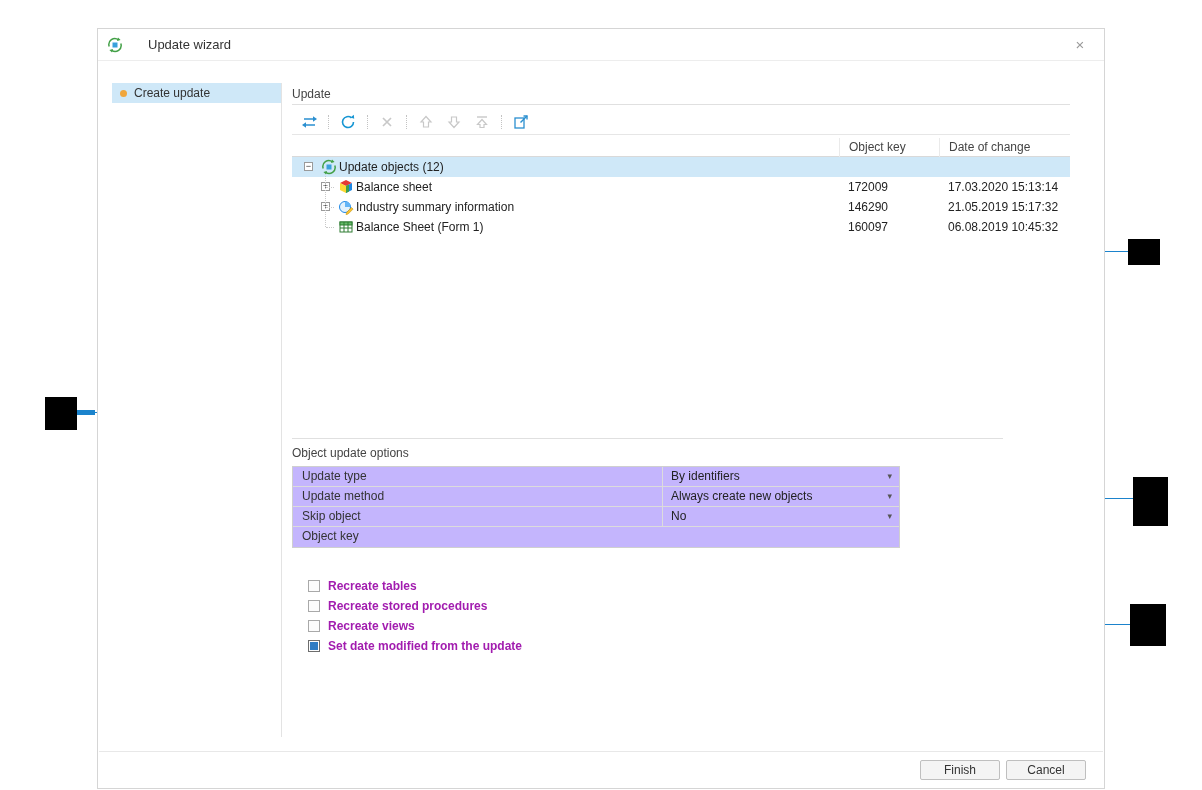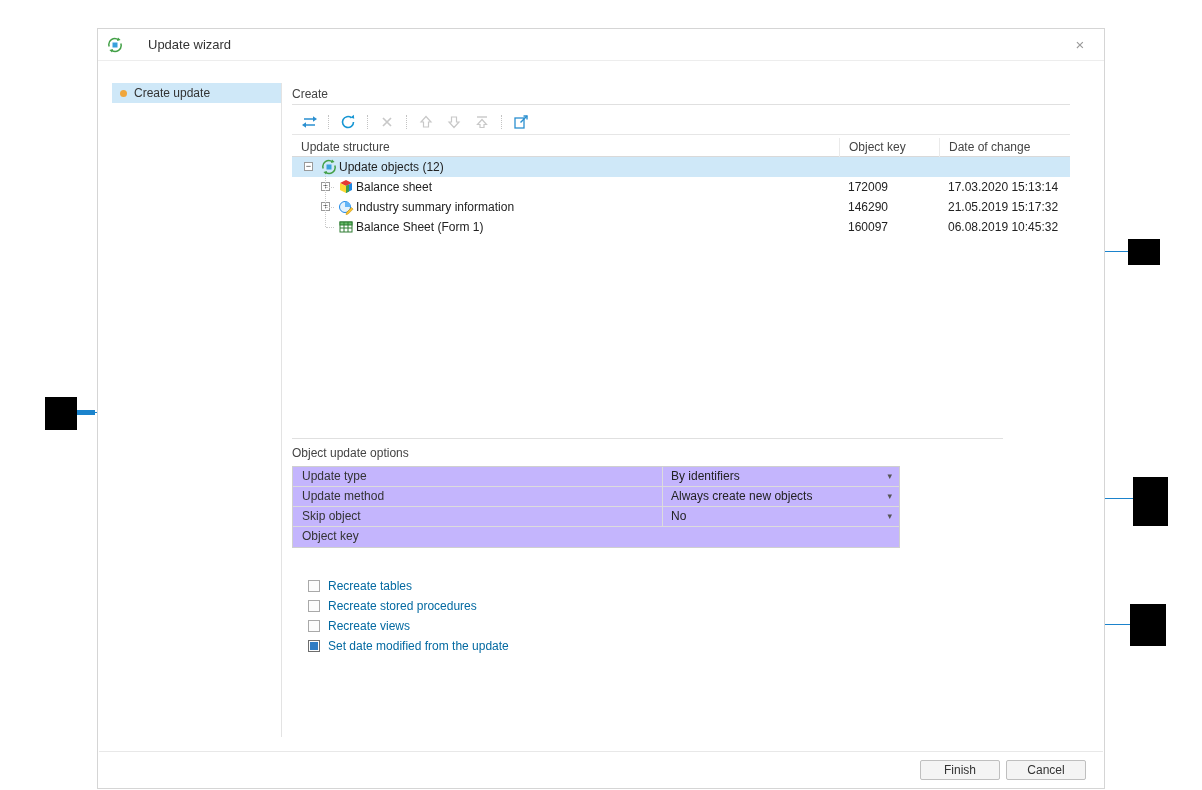--- a/index.html
+++ b/index.html
@@ -59,21 +59,21 @@
   .opt-label { position:absolute; left:0; top:0; width:357px; height:100%; line-height:19px; padding-left:9px; color:#333; }
   .opt-value { position:absolute; left:369px; right:0; top:0; height:100%; line-height:19px;
     padding-left:8px; border-left:1px solid #dcdcdc; color:#222; }
   .dd-arrow { position:absolute; right:7px; top:0; line-height:19px; font-size:9px; color:#555; }
   
   .chk-row { position:absolute; left:16px; height:16px; display:flex; align-items:center; gap:8px; }
   .chk-box { width:12px; height:12px; border:1px solid #a9a9a9; background:#fcfcfc;
     display:flex; align-items:center; justify-content:center; flex:0 0 auto; }
   .chk-box.checked { border-color:#6d6d6d; }
   .chk-inner { width:8px; height:8px; background:#2f7cc4; }
-  .chk-label { line-height:13px; color:#0369a1; white-space:nowrap; }
+  .chk-label { line-height:13px; color:#a21caf; white-space:nowrap;font-weight:bold; }
   
   .footer-line { position:absolute; left:1px; right:1px; top:722px; border-top:1px solid #e8e8e8; }
   .btn { position:absolute; top:731px; width:80px; height:20px; background:#f4f4f4;
     border:1px solid #bfbfbf; border-radius:2px; font-size:12px; color:#333;
     text-align:center; line-height:18px; cursor:default; }
   .btn-finish { left:822px;text-align:center; }
   .btn-cancel { left:908px; }
   
   .callout-box { position:absolute; background:#000; }
   .callout-dot { position:absolute; width:7px; height:7px; border-radius:50%; background:#1b83cc; }
@@ -116,21 +116,21 @@
   </div>
 
   <div class="sidebar">
     <div class="sidebar-item">
       <span class="bullet"></span>
       <span>Create update</span>
     </div>
   </div>
 
   <div class="main">
-    <div class="section-title">Create</div>
+    <div class="section-title">Update</div>
     <div class="hr-top"></div>
 
     <div class="toolbar">
       <span class="tbtn">
         <svg viewBox="0 0 17 14" width="17" height="14">
           <path d="M3 4h9" stroke="#2a8fd0" stroke-width="1.5" fill="none"></path>
           <path d="M12 1.2L16 4l-4 2.8z" fill="#2a8fd0"></path>
           <path d="M14 10H5" stroke="#2a8fd0" stroke-width="1.5" fill="none"></path>
           <path d="M5 7.2L1 10l4 2.8z" fill="#2a8fd0"></path>
         </svg>
@@ -170,21 +170,20 @@
         <svg viewBox="0 0 16 16" width="16" height="16">
           <rect x="2" y="4" width="9" height="10" fill="none" stroke="#2a8fd0" stroke-width="1.3"></rect>
           <path d="M7.5 8.5L14 2" stroke="#2a8fd0" stroke-width="1.4"></path>
           <path d="M10.5 2H14v3.5" fill="none" stroke="#2a8fd0" stroke-width="1.4"></path>
         </svg>
       </span>
     </div>
     <div class="hr-toolbar"></div>
 
     <div class="grid-header">
-      <span class="gh-cell gh-structure">Update structure</span>
       <span class="gh-cell gh-key">Object key</span>
       <span class="gh-cell gh-date">Date of change</span>
     </div>
 
     <div class="tree-row selected" style="top:72px;">
       <span class="expander" style="left:12px;">−</span>
       <span class="node-icon" style="left:29px;">
         <svg viewBox="0 0 16 16" width="16" height="16">
           <rect x="5.5" y="5.5" width="5" height="5" fill="#3aa0dc"></rect>
           <path d="M2.2 9.5A6 6 0 0 1 11.5 2.8" fill="none" stroke="#43a047" stroke-width="1.5"></path>

